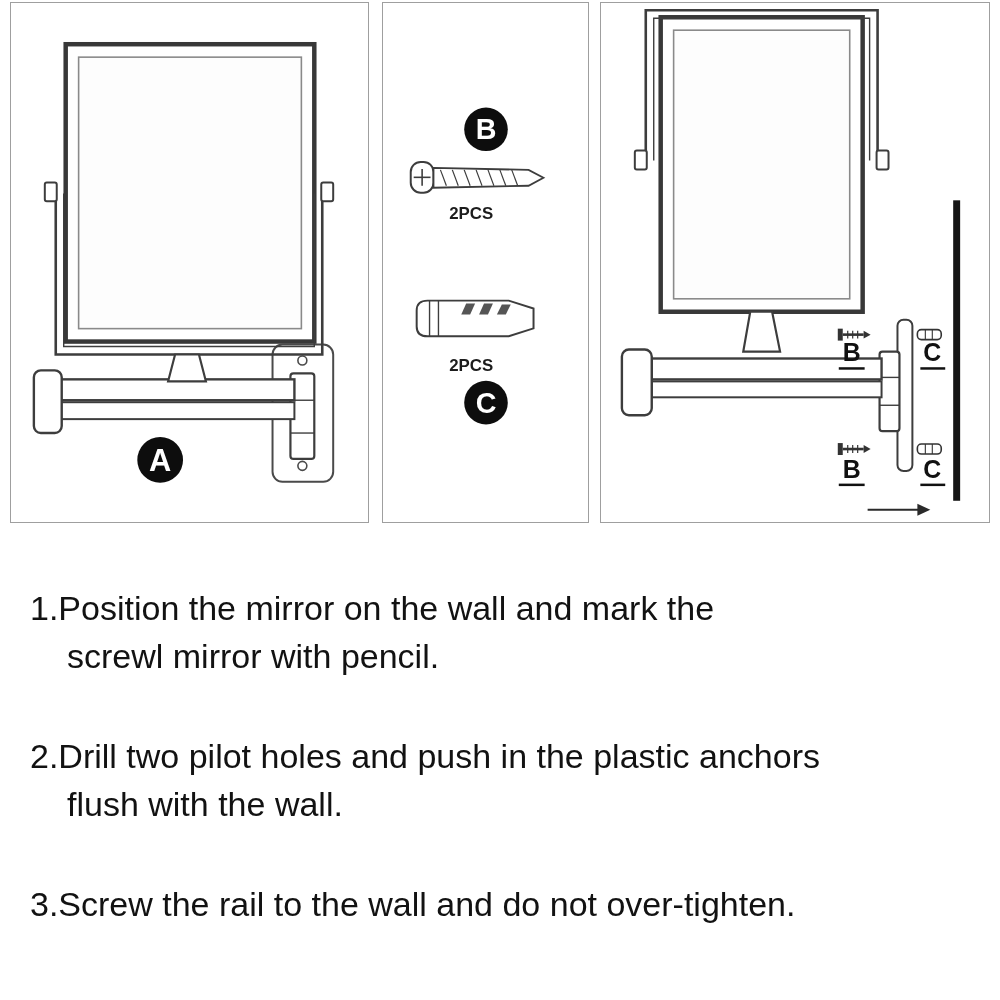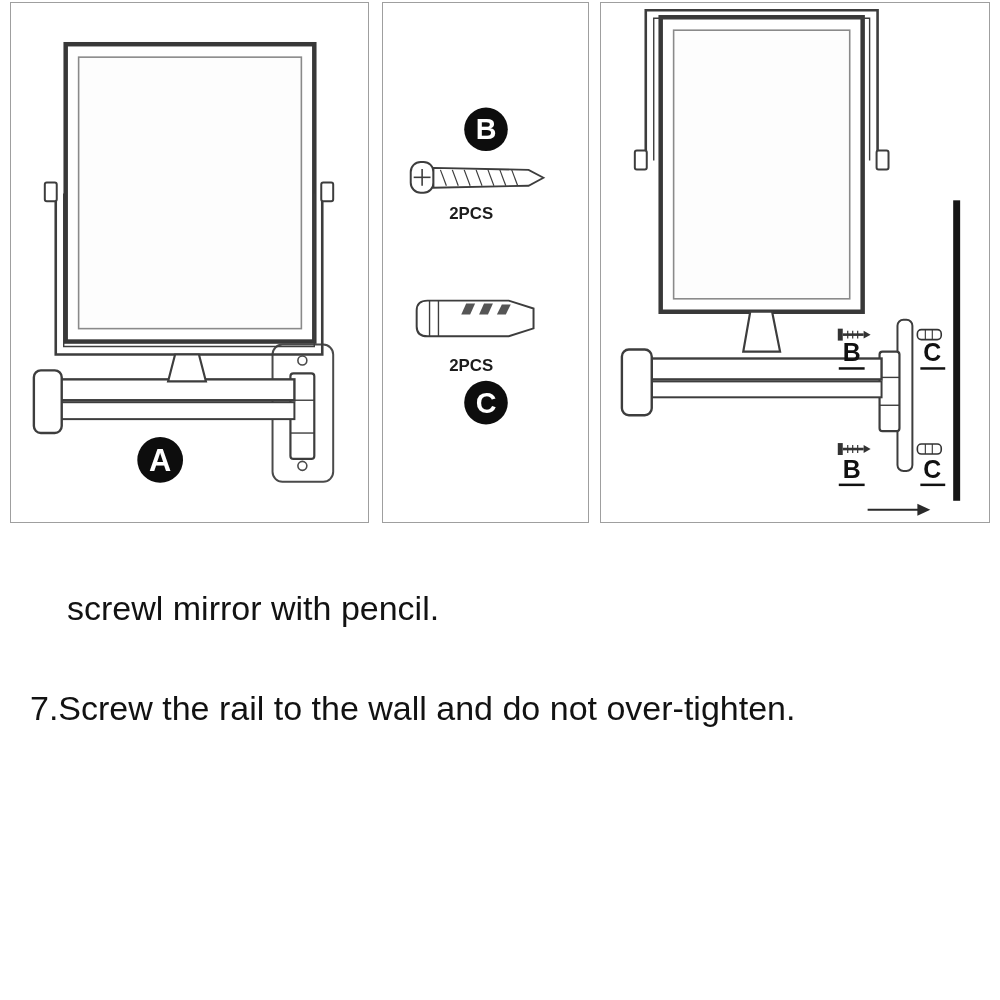--- a/index.html
+++ b/index.html
@@ -169,23 +169,26 @@
 
       <g>
         <line x1="268" y1="509" x2="320" y2="509" stroke="#2a2a2a" stroke-width="2"></line>
         <polygon points="318,503 331,509 318,515" fill="#2a2a2a"></polygon>
       </g>
     </svg>
   </div>
 
   <div class="instructions">
     <div class="instr">
+      <div class="line">1.Position the mirror on the wall and mark the</div>
       <div class="line indent">screwl mirror with pencil.</div>
     </div>
     <div class="instr">
+      <div class="line">2.Drill two pilot holes and push in the plastic anchors</div>
+      <div class="line indent">flush with the wall.</div>
     </div>
     <div class="instr">
-      <div class="line">7.Screw the rail to the wall and do not over-tighten.</div>
+      <div class="line">3.Screw the rail to the wall and do not over-tighten.</div>
 
     </div>
   </div>
 
 </div>
 
 </body></html>

